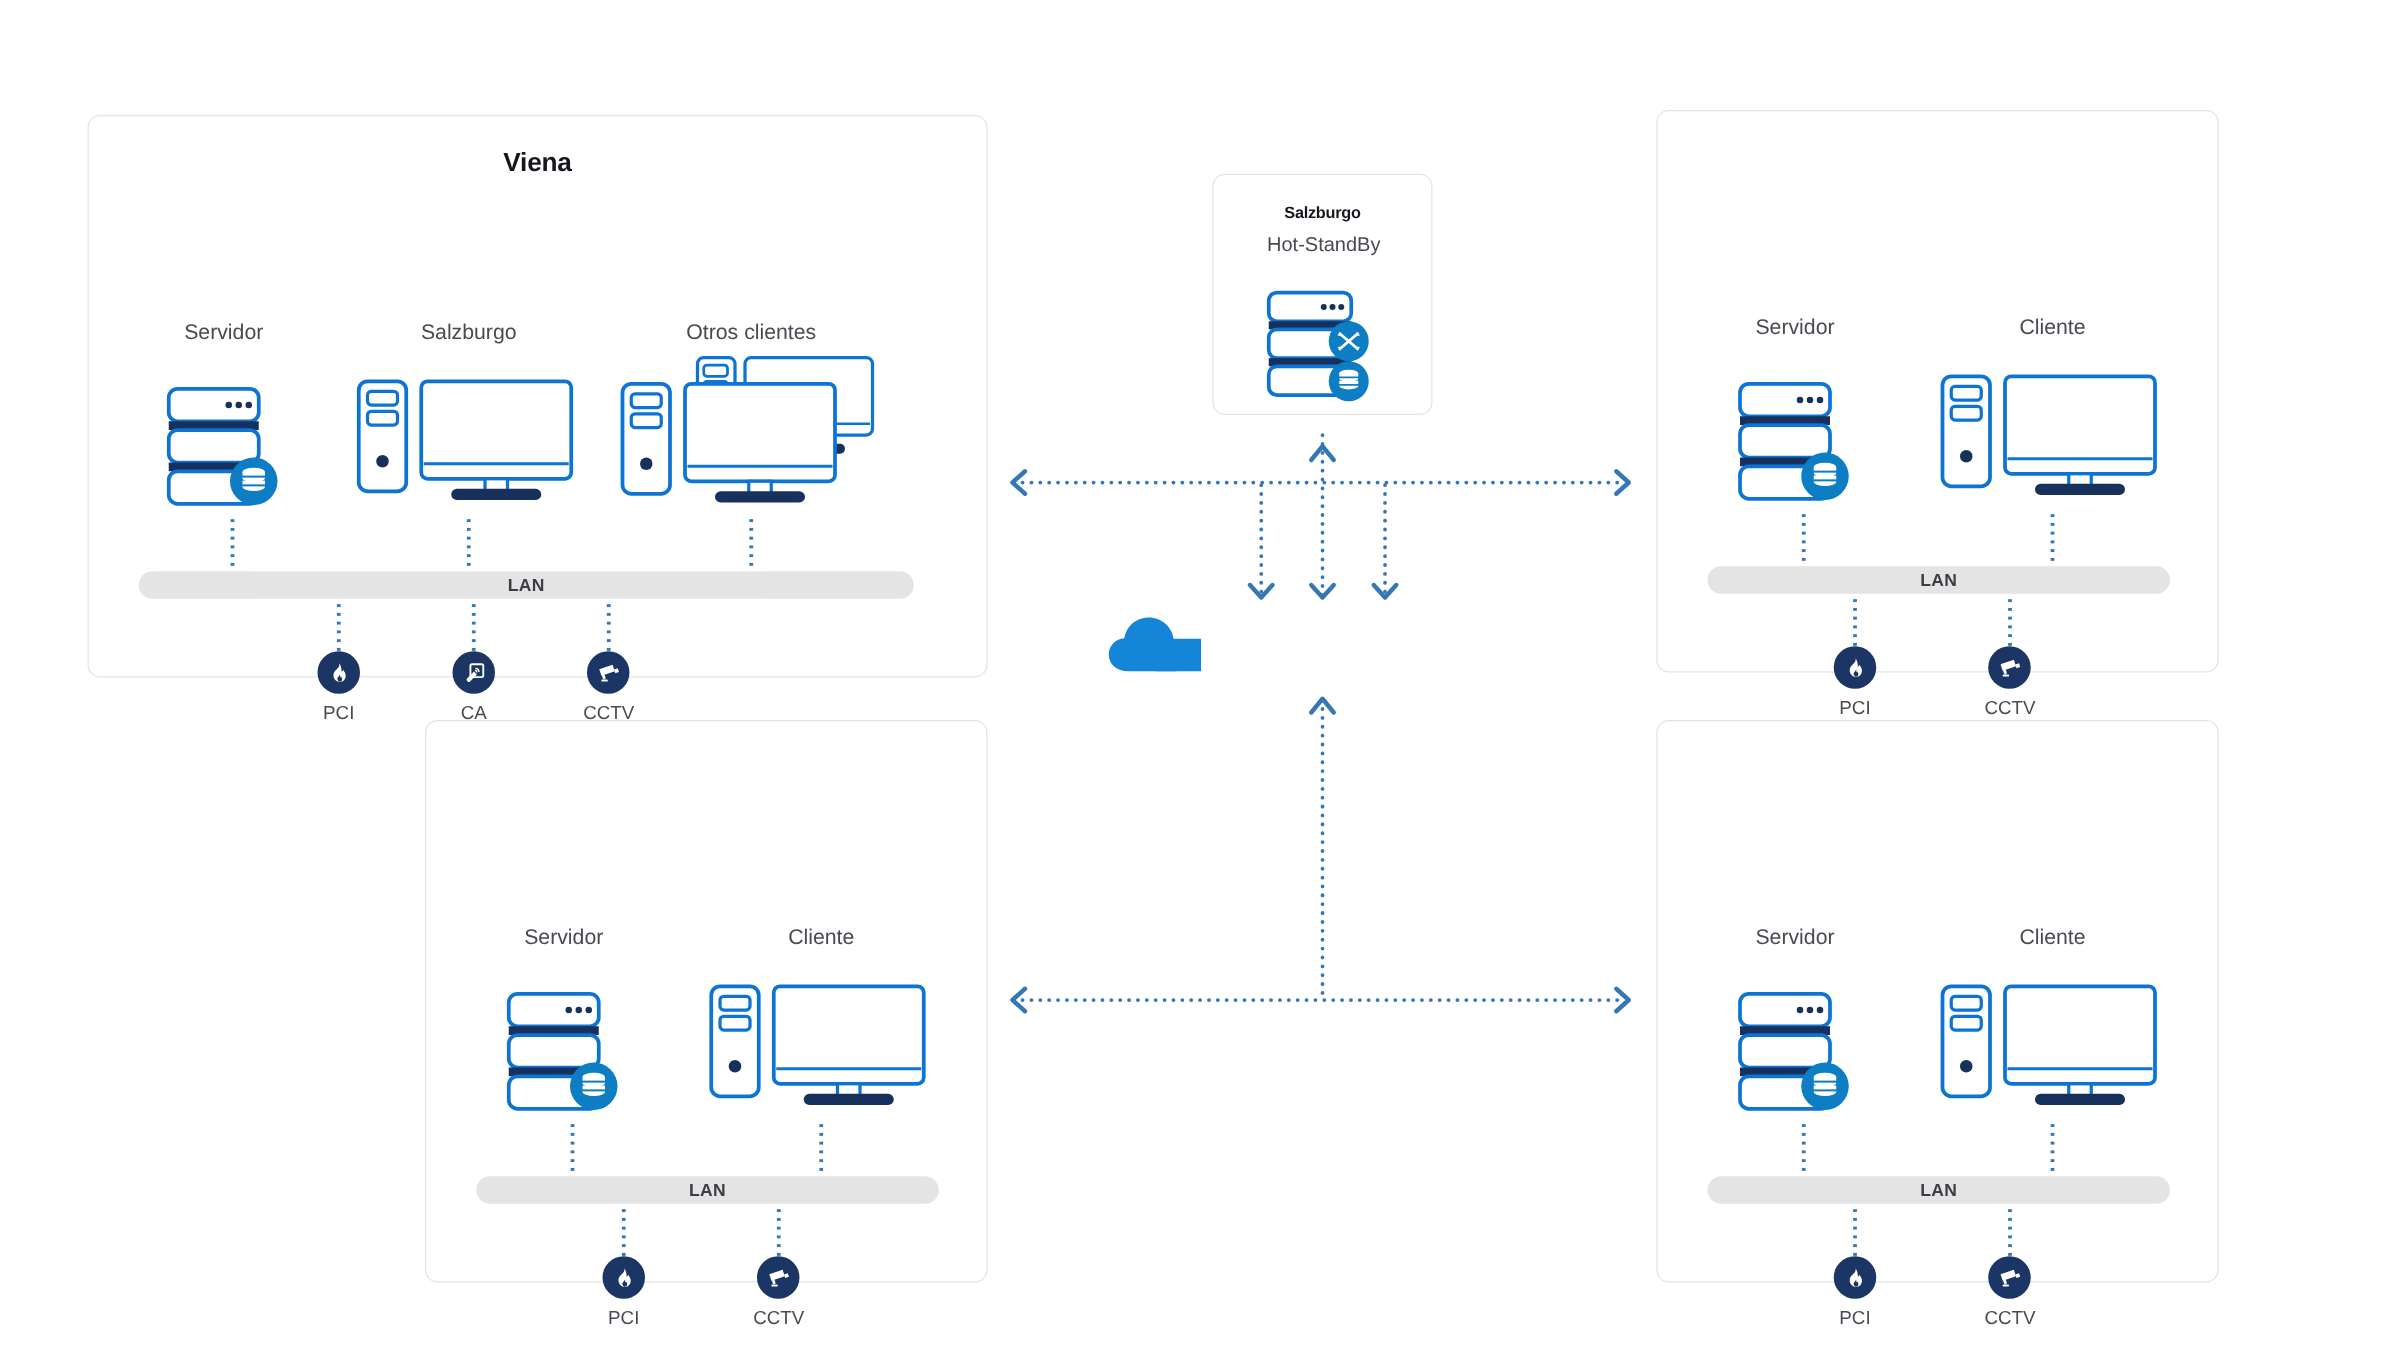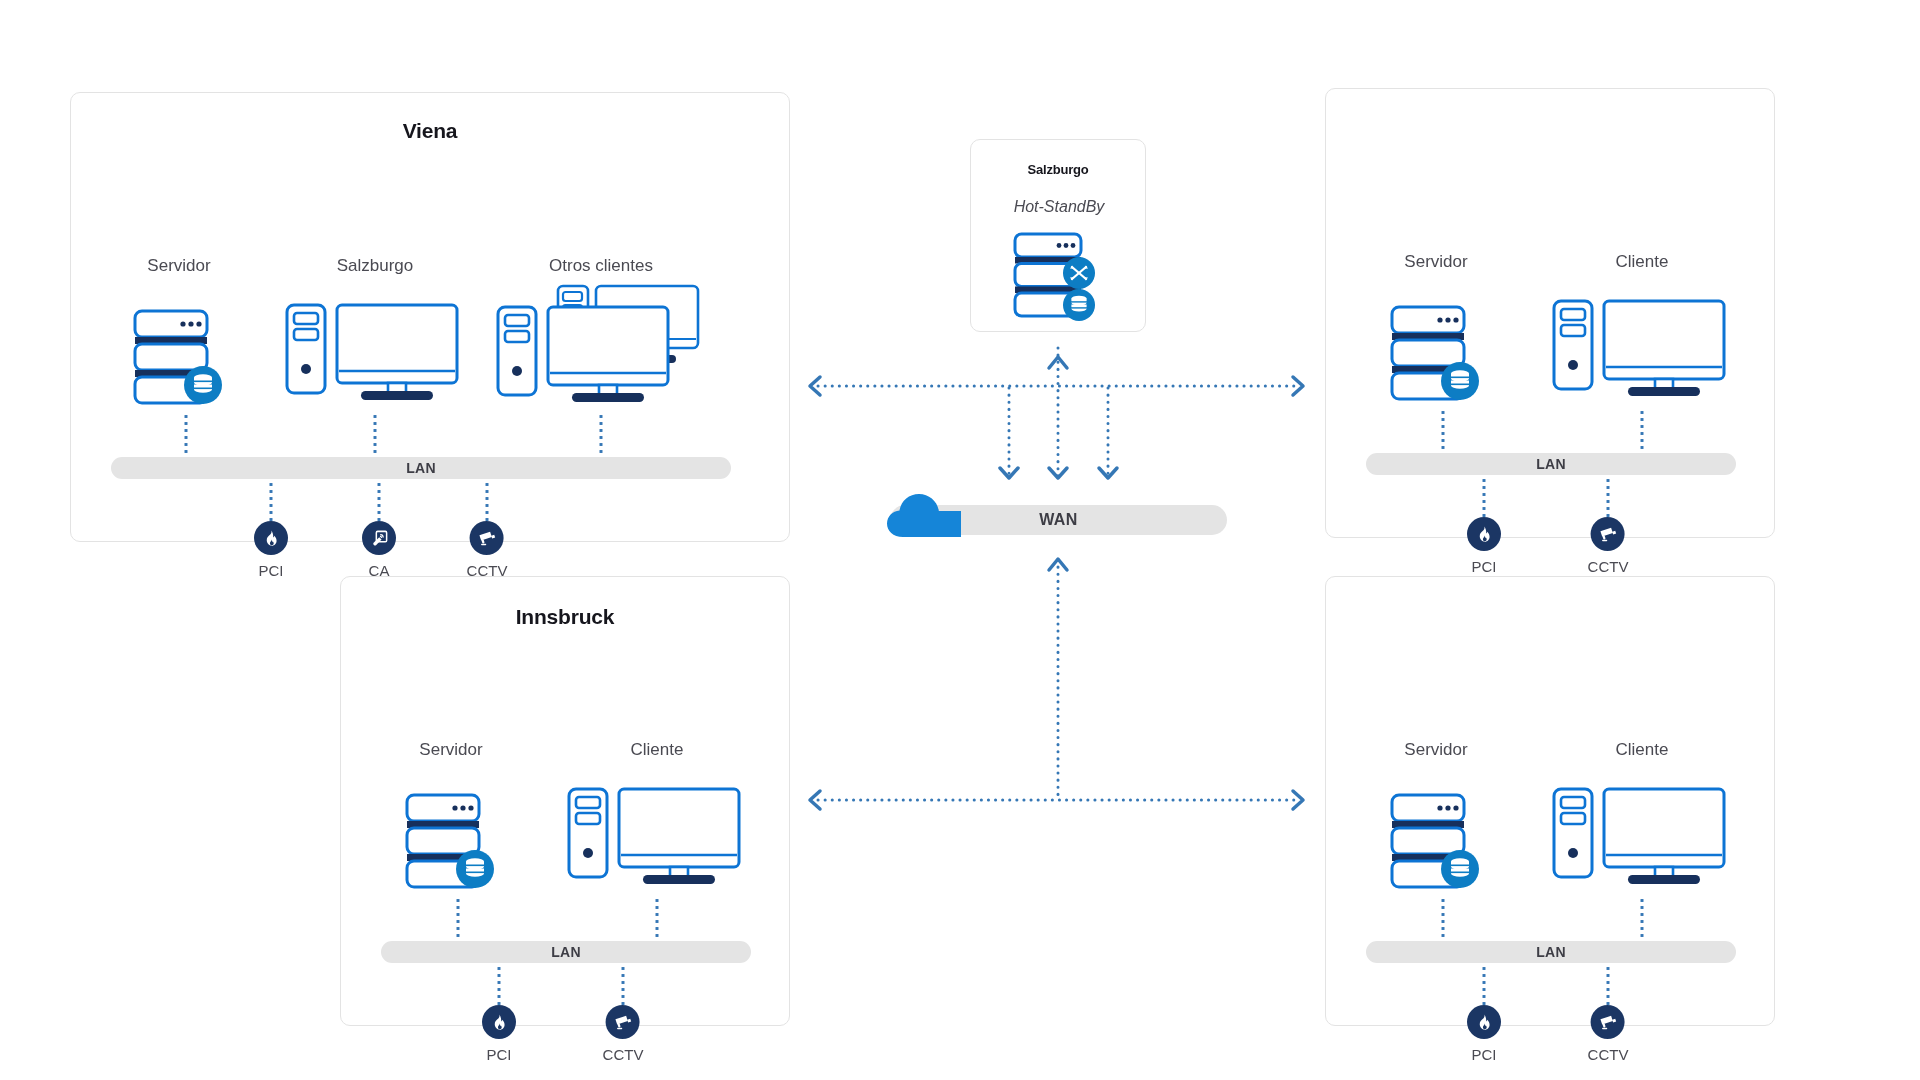--- a/index.html
+++ b/index.html
@@ -302,21 +302,21 @@
           <path d="M8.4 13.9l1 3c.2.6-.1 1.2-.7 1.4l-.5.2c-.6.2-1.2-.1-1.4-.7l-1-3z"></path>
           <rect x="5.4" y="18.8" width="6.2" height="1.9" rx="0.9"></rect>
         </svg>
       </div>
       <div class="cap">CCTV</div>
     </div>
   </div>
 
   <div class="panel" style="left:970px; top:139px; width:176px; height:193px;">
     <div class="panel-title" style="top:22px; font-size:13px;">Salzburgo</div>
-    <div class="col-label" style="left:88px; top:58px; font-size:16px;font-style:italic;">Hot-StandBy</div>
+    <div class="col-label" style="left:88px; top:48px; font-size:16px;">Hot-StandBy</div>
 
     <div class="device" style="left:88px; top:88px;">
       <svg width="96" height="96" viewBox="0 0 96 96">
         <rect x="4" y="6" width="66" height="23" rx="6.5" fill="#fff" stroke="#0d74d4" stroke-width="3"></rect>
         <circle cx="48" cy="17.5" r="2.4" fill="#17305c"></circle>
           <circle cx="55" cy="17.5" r="2.4" fill="#17305c"></circle>
           <circle cx="62" cy="17.5" r="2.4" fill="#17305c"></circle>
         <rect x="4" y="29" width="66" height="6.5" fill="#17305c"></rect>
         <rect x="4" y="35.5" width="66" height="23" rx="6.5" fill="#fff" stroke="#0d74d4" stroke-width="3"></rect>
         <rect x="4" y="58.5" width="66" height="6.5" fill="#17305c"></rect>
@@ -341,28 +341,26 @@
           <ellipse cx="68" cy="80.7" rx="7.6" ry="2.8"></ellipse>
         </g>
         <g fill="#0d7dc4">
             <rect x="59.6" y="73.2" width="16.8" height="1.4"></rect>
             <rect x="59.6" y="79.2" width="16.8" height="1.4"></rect>
           </g>
       </svg>
     </div>
   </div>
 
-  <div class="wan-bar" style="left:890px; top:505px; width:337px;">WAN</div>
   <svg class="wan-cloud" style="left:885px; top:487px; width:76px; height:52px;" viewBox="0 0 76 52">
     <path d="M18 50 C8 50 2 44 2 36.5 C2 29.5 7.5 24 14.5 23.5 C16 14 24 7 34 7 C44.5 7 53 14.8 54 25 C62 25.2 68 31 68 38 C68 45 62 50 55 50 Z" fill="#1585d8"></path>
     <rect x="40" y="24" width="36" height="26" fill="#1585d8"></rect>
   </svg>
 
   <div class="panel" style="left:340px; top:576px; width:450px; height:450px;">
-    <div class="panel-title" style="top:28px;">Innsbruck</div>
 
     <div class="col-label" style="left:110px; top:163px;">Servidor</div>
     <div class="col-label" style="left:316px; top:163px;">Cliente</div>
 
     <div class="device" style="left:110px; top:212px;">
       <svg width="96" height="96" viewBox="0 0 96 96">
         <rect x="4" y="6" width="72" height="26" rx="7" fill="#fff" stroke="#0d74d4" stroke-width="3"></rect>
         <circle cx="52" cy="19" r="2.6" fill="#17305c"></circle>
           <circle cx="60" cy="19" r="2.6" fill="#17305c"></circle>
           <circle cx="68" cy="19" r="2.6" fill="#17305c"></circle>

